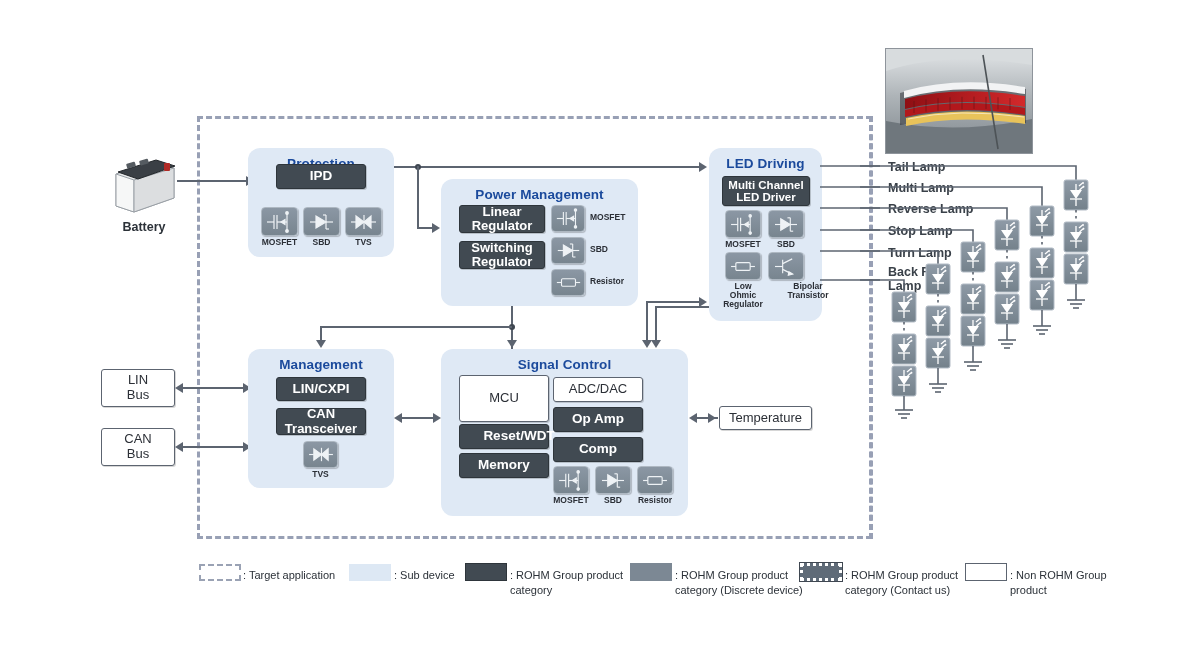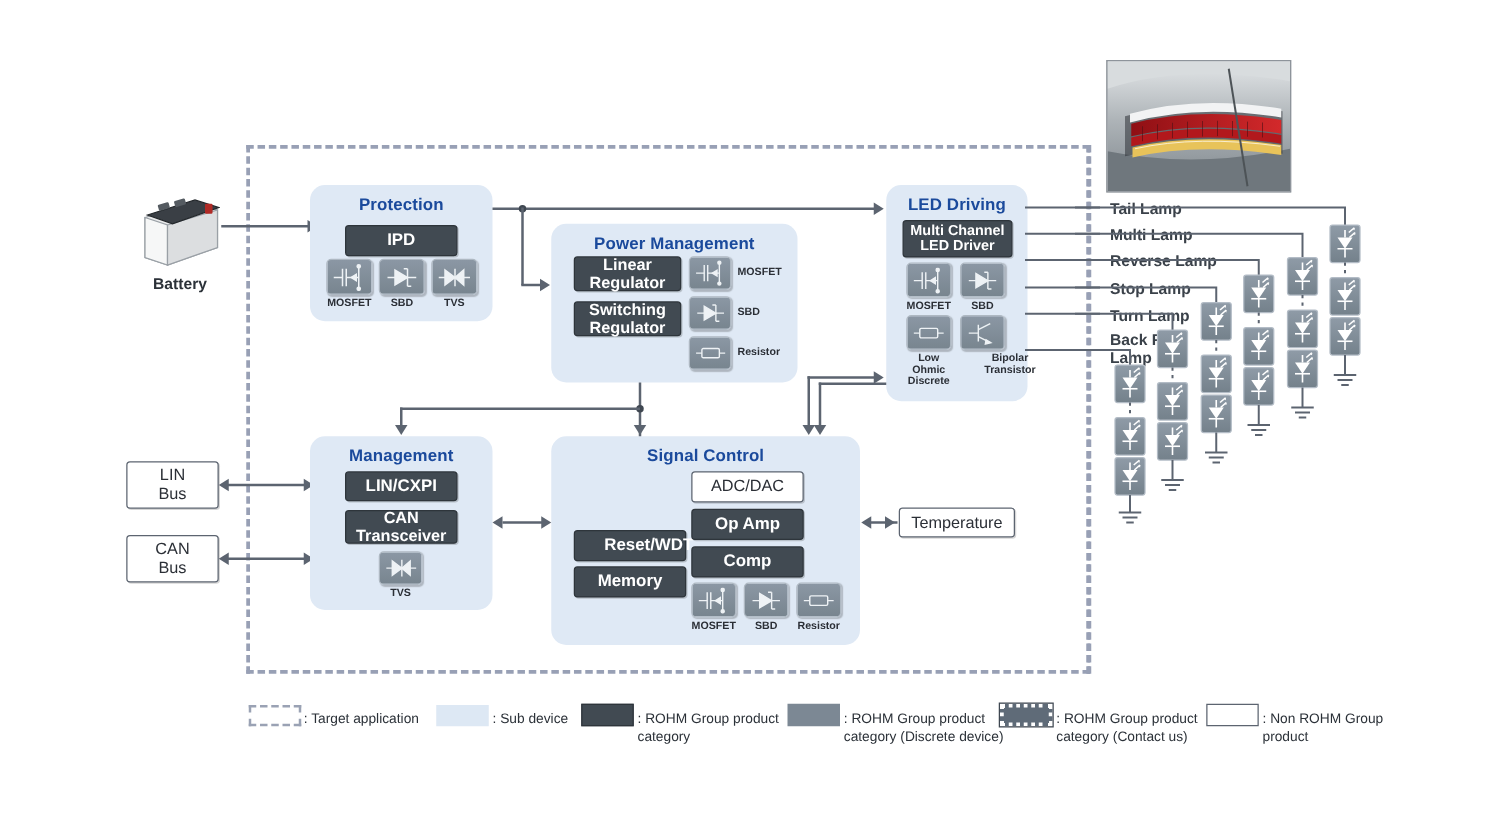--- a/index.html
+++ b/index.html
@@ -145,21 +145,21 @@
 
   <div class="abs white-block" style="left:101px;top:428px;width:74px;height:38px;white-space:pre-line;">CAN
 Bus</div>
   <div class="abs wire-h" style="left:182px;top:446px;width:62px;"></div>
   <div class="ar ar-l" style="left:175px;top:442px;"></div>
   <div class="ar ar-r" style="left:243px;top:442px;"></div>
 
   <div class="abs subsys" style="left:248px;top:148px;width:146px;height:109px;">
     <div class="subsys-title">Protection</div>
   </div>
-  <div class="abs prod" style="left:276px;top:180px;width:90px;height:25px;">IPD</div>
+  <div class="abs prod" style="left:276px;top:164px;width:90px;height:25px;">IPD</div>
 
   <div class="abs disc" style="left:261px;top:207px;width:37px;height:29px;">
     <svg width="29" height="22" viewBox="0 0 29 22">
         <g stroke="#eef2f5" stroke-width="1.2" fill="none">
       <path d="M2 11 H9"></path>
           <path d="M9 4 V18"></path>
           <path d="M12 4 V18"></path>
           <path d="M12 11 H22"></path>
       <path d="M22 2 V20"></path>
           <path d="M16 11 l4 -2.5 v5 z" fill="#eef2f5"></path>
@@ -286,21 +286,21 @@
     <svg width="28" height="21" viewBox="0 0 29 22">
         <g stroke="#eef2f5" stroke-width="1.2" fill="none">
       <path d="M2 11 H7"></path>
           <rect x="7" y="7" width="15" height="8" rx="1.2"></rect>
           <path d="M22 11 H27"></path>
         </g>
       </svg>
   </div>
   <div class="disc-label" style="left:718px;top:282px;width:50px;white-space:pre-line;">Low
 Ohmic
-Discrete</div>
+Regulator</div>
 
   <div class="abs disc" style="left:768px;top:252px;width:36px;height:28px;">
     <svg width="28" height="21" viewBox="0 0 29 22">
         <g stroke="#eef2f5" stroke-width="1.2" fill="none">
       <path d="M3 11 H11"></path>
           <path d="M11 4 V18"></path>
           <path d="M11 8 L21 3"></path>
           <path d="M11 14 L21 19"></path>
       <path d="M17.5 16.6 l4 2.4 l-4.6 1.2 z" fill="#eef2f5"></path>
         </g>
@@ -324,20 +324,21 @@
           <path d="M15 4 V18"></path>
           <path d="M22 11 H27"></path>
         </g>
       </svg>
   </div>
   <div class="disc-label" style="left:296px;top:470px;width:49px;">TVS</div>
 
   <div class="abs subsys" style="left:441px;top:349px;width:247px;height:167px;">
     <div class="subsys-title">Signal Control</div>
   </div>
+  <div class="abs white-block" style="left:459px;top:375px;width:90px;height:47px;font-weight:normal;">MCU</div>
   <div class="abs prod" style="left:459px;top:424px;width:90px;height:25px;padding-left:30px;">Reset/WDT</div>
   <div class="abs prod" style="left:459px;top:453px;width:90px;height:25px;">Memory</div>
 
   <div class="abs white-block" style="left:553px;top:377px;width:90px;height:25px;font-weight:normal;">ADC/DAC</div>
   <div class="abs prod" style="left:553px;top:407px;width:90px;height:25px;">Op Amp</div>
   <div class="abs prod" style="left:553px;top:437px;width:90px;height:25px;">Comp</div>
 
   <div class="abs disc" style="left:553px;top:466px;width:36px;height:28px;">
     <svg width="28" height="21" viewBox="0 0 29 22">
         <g stroke="#eef2f5" stroke-width="1.2" fill="none">

